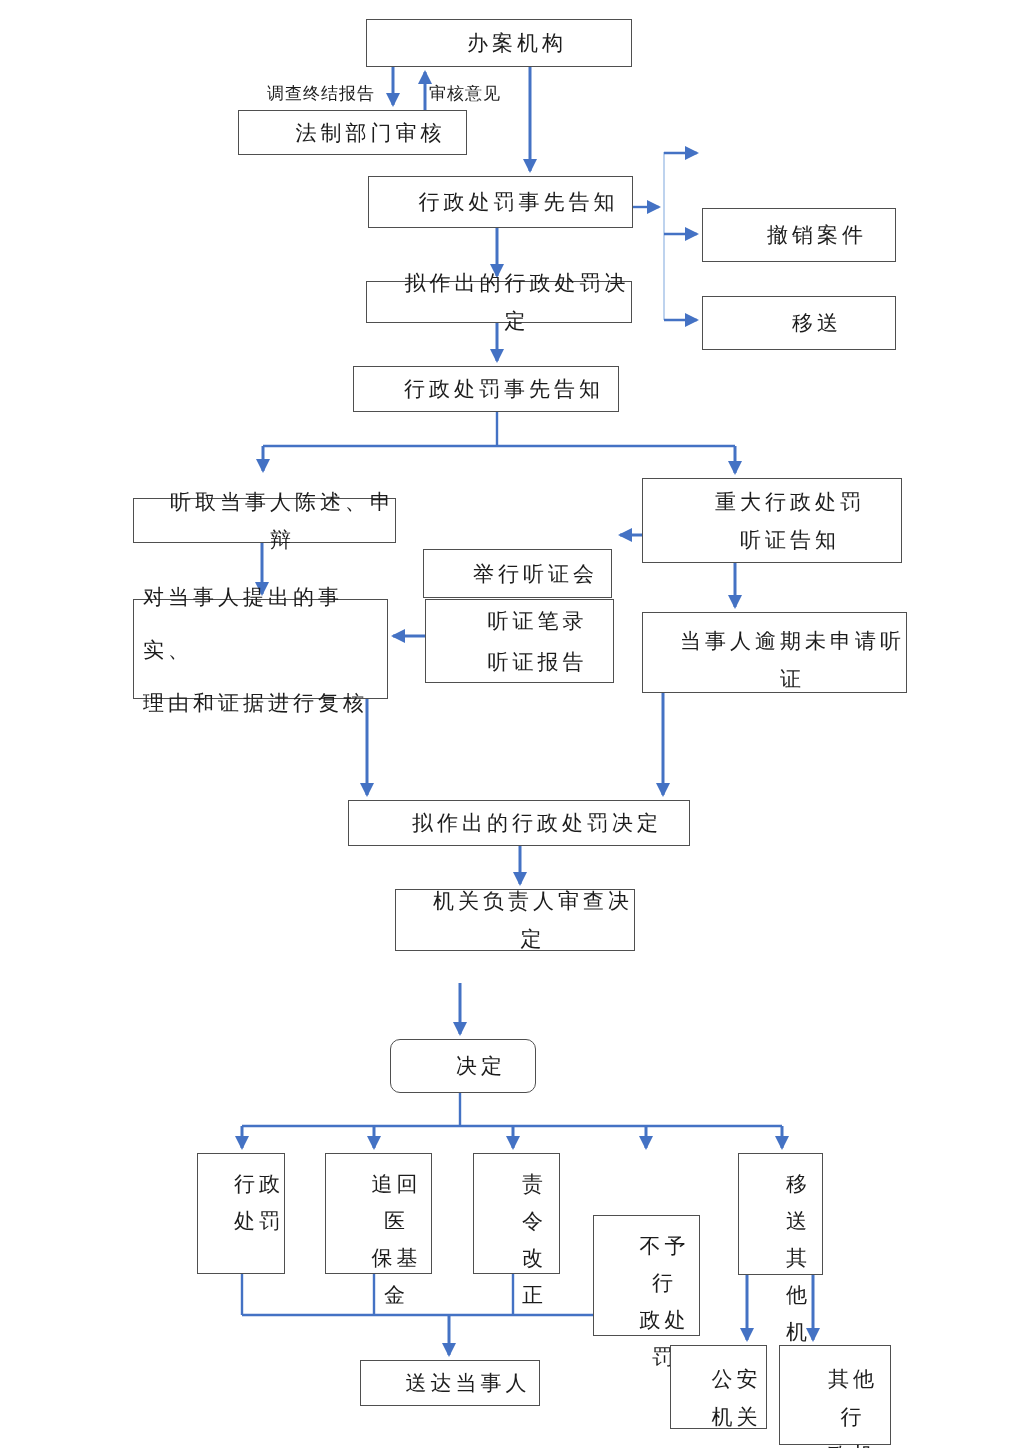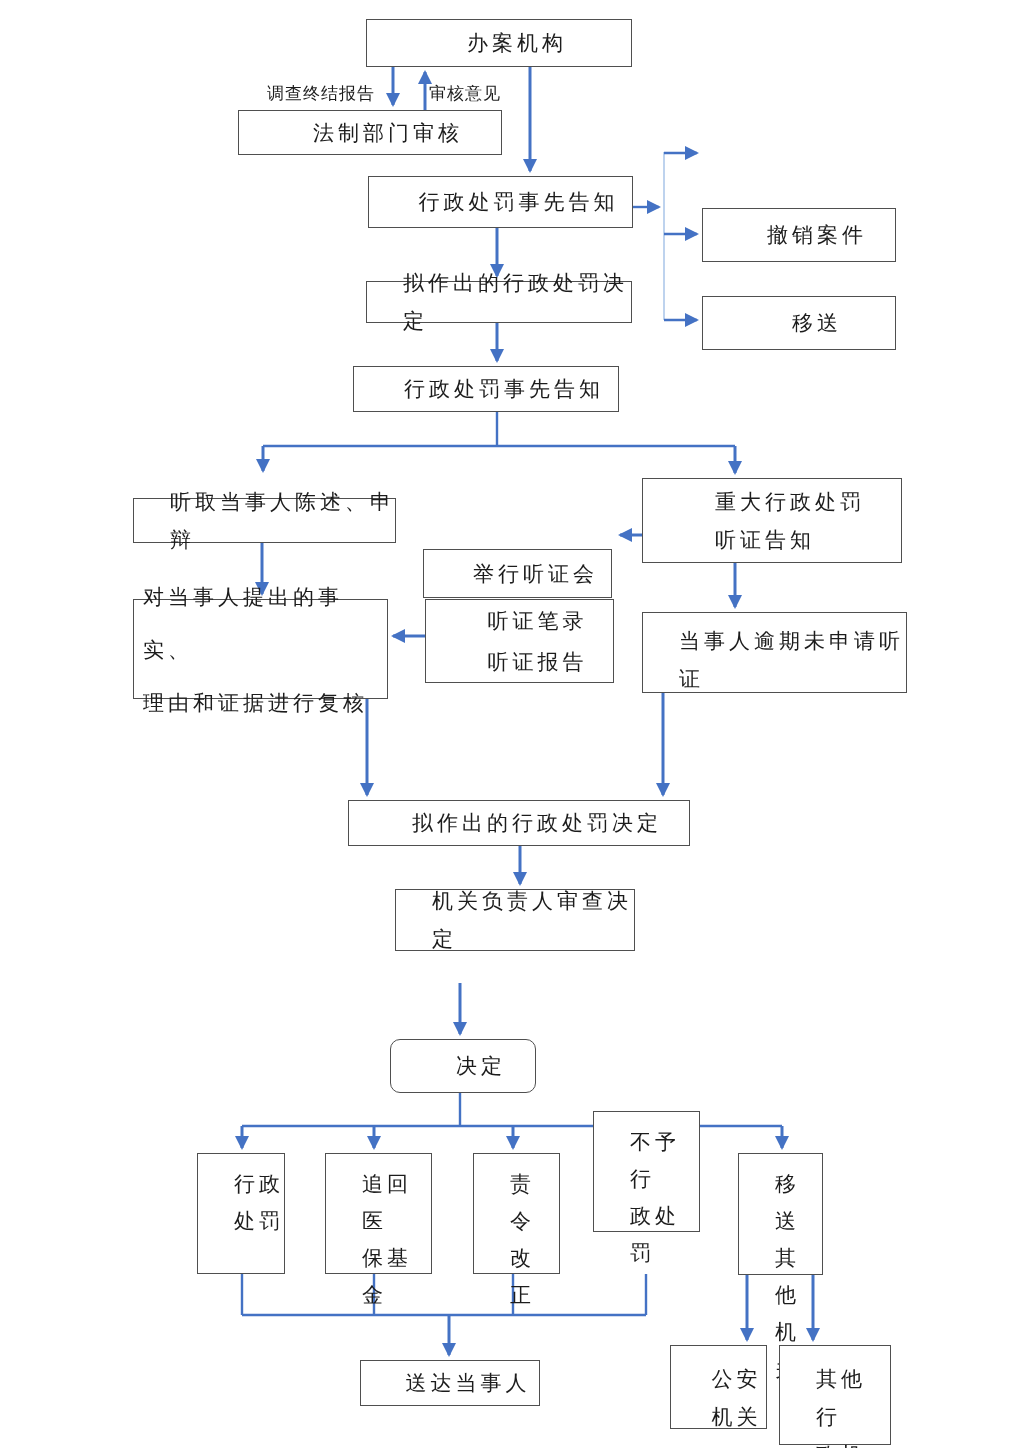--- a/index.html
+++ b/index.html
@@ -16,21 +16,21 @@
     overflow:hidden;
   }
   #wires{position:absolute;left:0;top:0;width:1024px;height:1448px;}
   .main-line{stroke:var(--arrow);stroke-width:3;fill:none;}
   .mid-line{stroke:var(--arrow);stroke-width:2.4;fill:none;}
   .thin-light{stroke:var(--light);stroke-width:1.6;fill:none;}
   marker path{fill:var(--arrow);}
   .node{
     position:absolute;box-sizing:border-box;border:1.4px solid var(--border);
     background:var(--bg);display:flex;align-items:center;justify-content:center;
-    font-size:21px;line-height:38px;letter-spacing:4px;
+    text-align:center;font-size:21px;line-height:38px;letter-spacing:4px;
     white-space:pre-line;
     padding-left:36px;
   }
   .node.top-align{align-items:flex-start;}
   .node.left-align{justify-content:flex-start;text-align:left;padding-left:9px;}
   .node.pad-top{padding-top:9px;}
   .node.tall{line-height:37px;padding-top:11px;}
   .edge-label{
     position:absolute;font-size:17px;letter-spacing:1px;color:var(--text);
     white-space:nowrap;
@@ -96,21 +96,21 @@
 
     <path class="main-line" d="M747,1275 L747,1340" marker-end="url(#ah)"></path>
     <path class="main-line" d="M813,1275 L813,1340" marker-end="url(#ah)"></path>
   </svg>
 
   <div class="edge-label" style="left:267px;top:82px;">调查终结报告</div>
   <div class="edge-label" style="left:429px;top:82px;">审核意见</div>
 
   <div class="node" style="left:366px;top:19px;width:266px;height:48px;">办案机构</div>
 
-  <div class="node" style="left:238px;top:110px;width:264px;height:45px;">法制部门审核</div>
+  <div class="node" style="left:238px;top:110px;width:229px;height:45px;">法制部门审核</div>
 
   <div class="node" style="left:368px;top:176px;width:265px;height:52px;">行政处罚事先告知</div>
 
 
   <div class="node" style="left:702px;top:208px;width:194px;height:54px;">撤销案件</div>
 
   <div class="node" style="left:702px;top:296px;width:194px;height:54px;">移送</div>
 
   <div class="node" style="left:366px;top:281px;width:266px;height:42px;">拟作出的行政处罚决定</div>
 
@@ -139,21 +139,21 @@
 
   <div class="node top-align tall" style="left:197px;top:1153px;width:88px;height:121px;">行政
 处罚</div>
 
   <div class="node top-align tall" style="left:325px;top:1153px;width:107px;height:121px;">追回医
 保基金</div>
 
   <div class="node top-align tall" style="left:473px;top:1153px;width:87px;height:121px;">责令
 改正</div>
 
-  <div class="node top-align tall" style="left:593px;top:1111px;width:107px;height:121px;">不予行
+  <div class="node top-align tall" style="left:593px;top:1215px;width:107px;height:121px;">不予行
 政处罚</div>
 
   <div class="node top-align tall" style="left:738px;top:1153px;width:85px;height:122px;">移送
 其他
 机关</div>
 
   <div class="node" style="left:360px;top:1360px;width:180px;height:46px;font-family:Liberation Serif, serif;">送达当事人</div>
 
   <div class="node top-align" style="left:670px;top:1345px;width:97px;height:84px;padding-top:14px;">公安
 机关</div>

